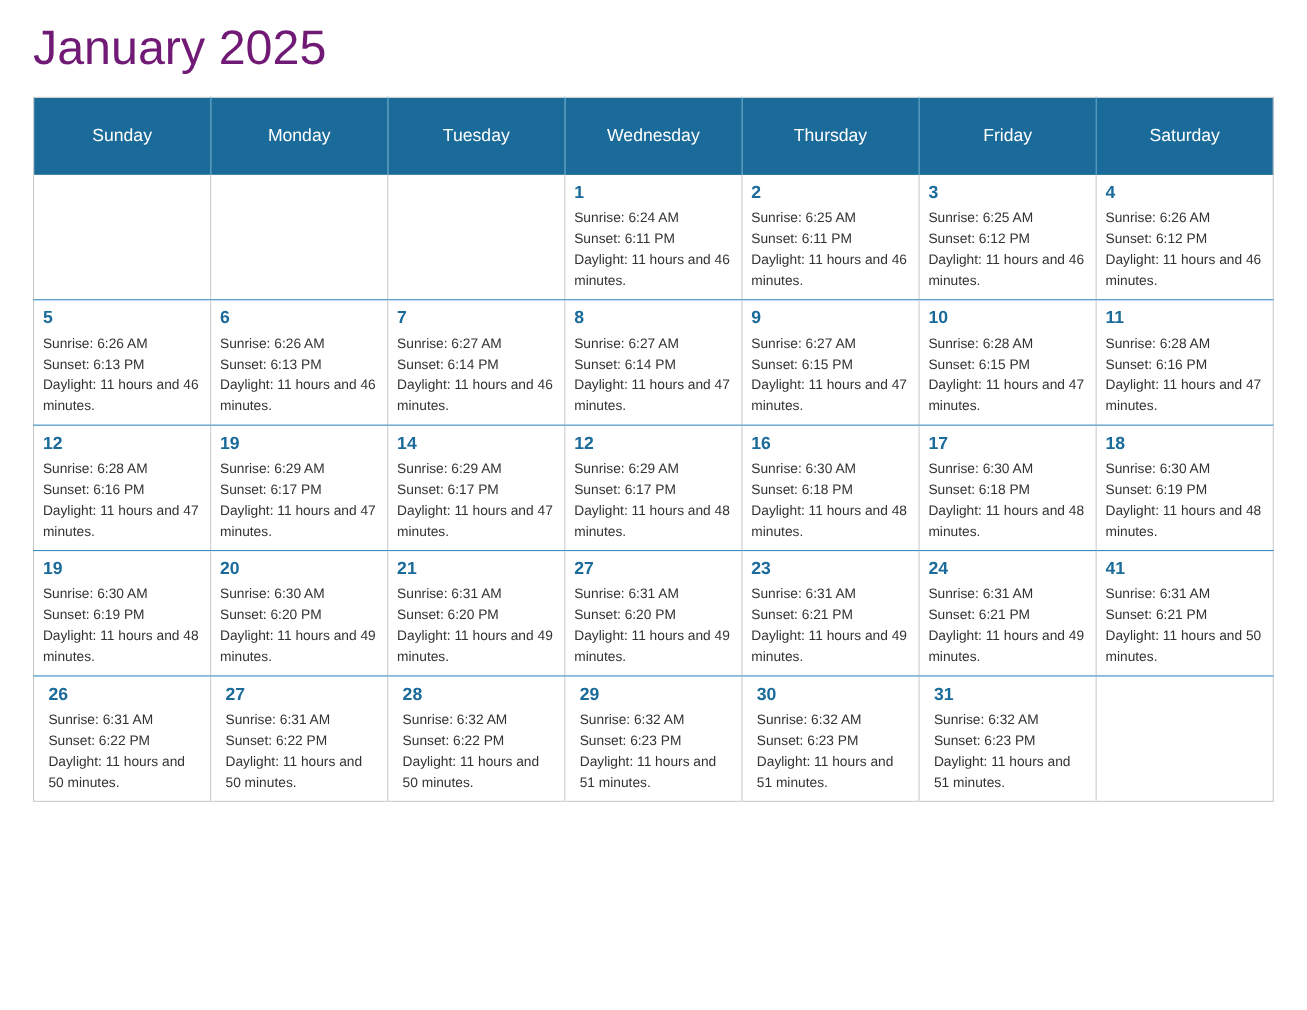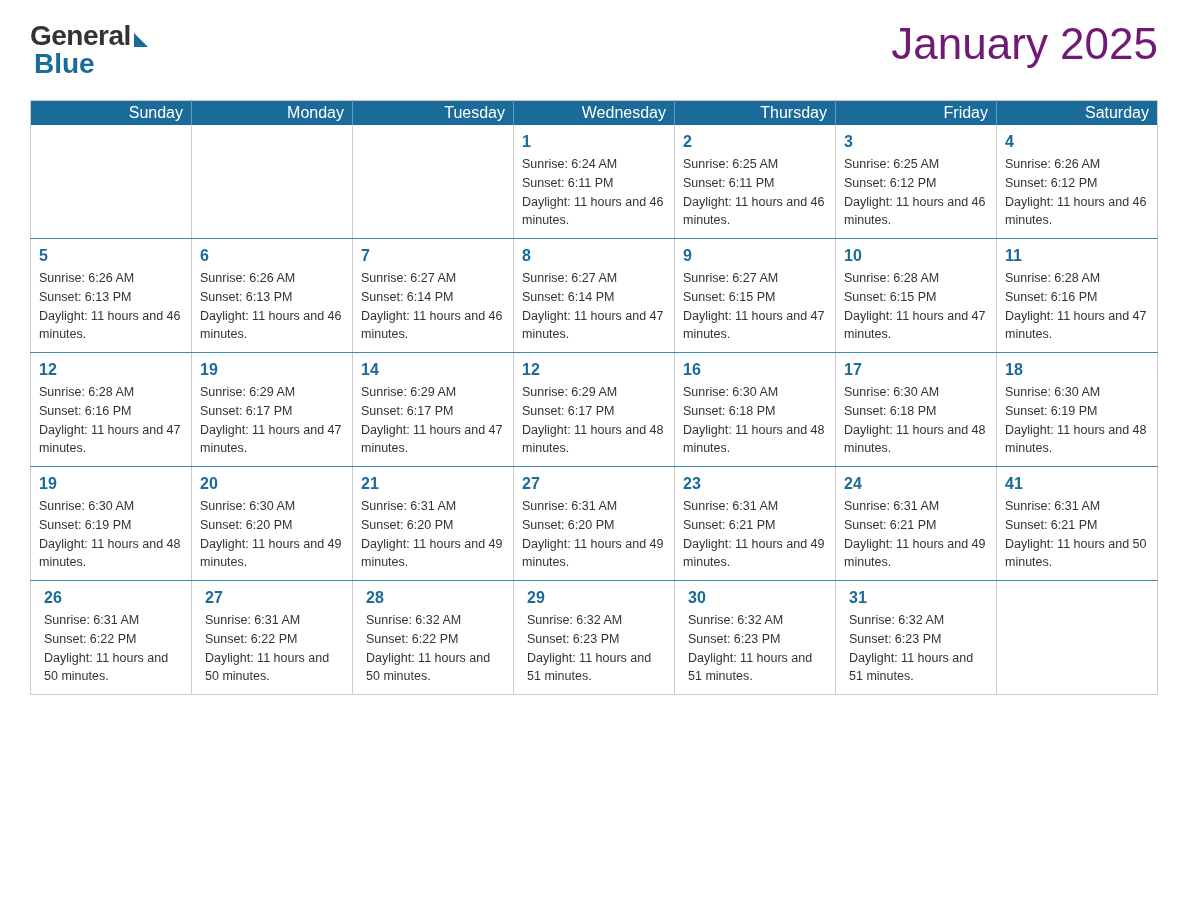--- a/index.html
+++ b/index.html
@@ -62,22 +62,22 @@
       margin-top: 5px;
     }
     .calendar {
       width: 100%;
       border-collapse: collapse;
       border: 1px solid #ccc;
     }
     .calendar th {
       background-color: #1a6b9a;
       color: white;
-      padding: 3px 8px;
-      text-align: right;
+      padding: 26px 8px;
+      text-align: center;
       font-size: 16px;
       font-weight: normal;
       border-right: 1px solid #5a9fc0;
     }
     .calendar th:last-child {
       border-right: none;
     }
     .calendar td {
       vertical-align: top;
       padding: 8px 8px;
@@ -108,27 +108,20 @@
       line-height: 1.5;
     }
     .empty-cell {
       background: #fff;
     }
   </style>
 </head>
 <body>
 
 <div class="header">
-  <div class="logo">
-    <div class="logo-top">
-      <span class="logo-general">General</span>
-      <div class="logo-arrow"></div>
-    </div>
-    <span class="logo-blue">Blue</span>
-  </div>
   <div class="title-section">
     <div class="month-title">January 2025</div>
   </div>
 </div>
 
 <table class="calendar">
   <thead>
     <tr>
     <th>Sunday</th>
         <th>Monday</th>

